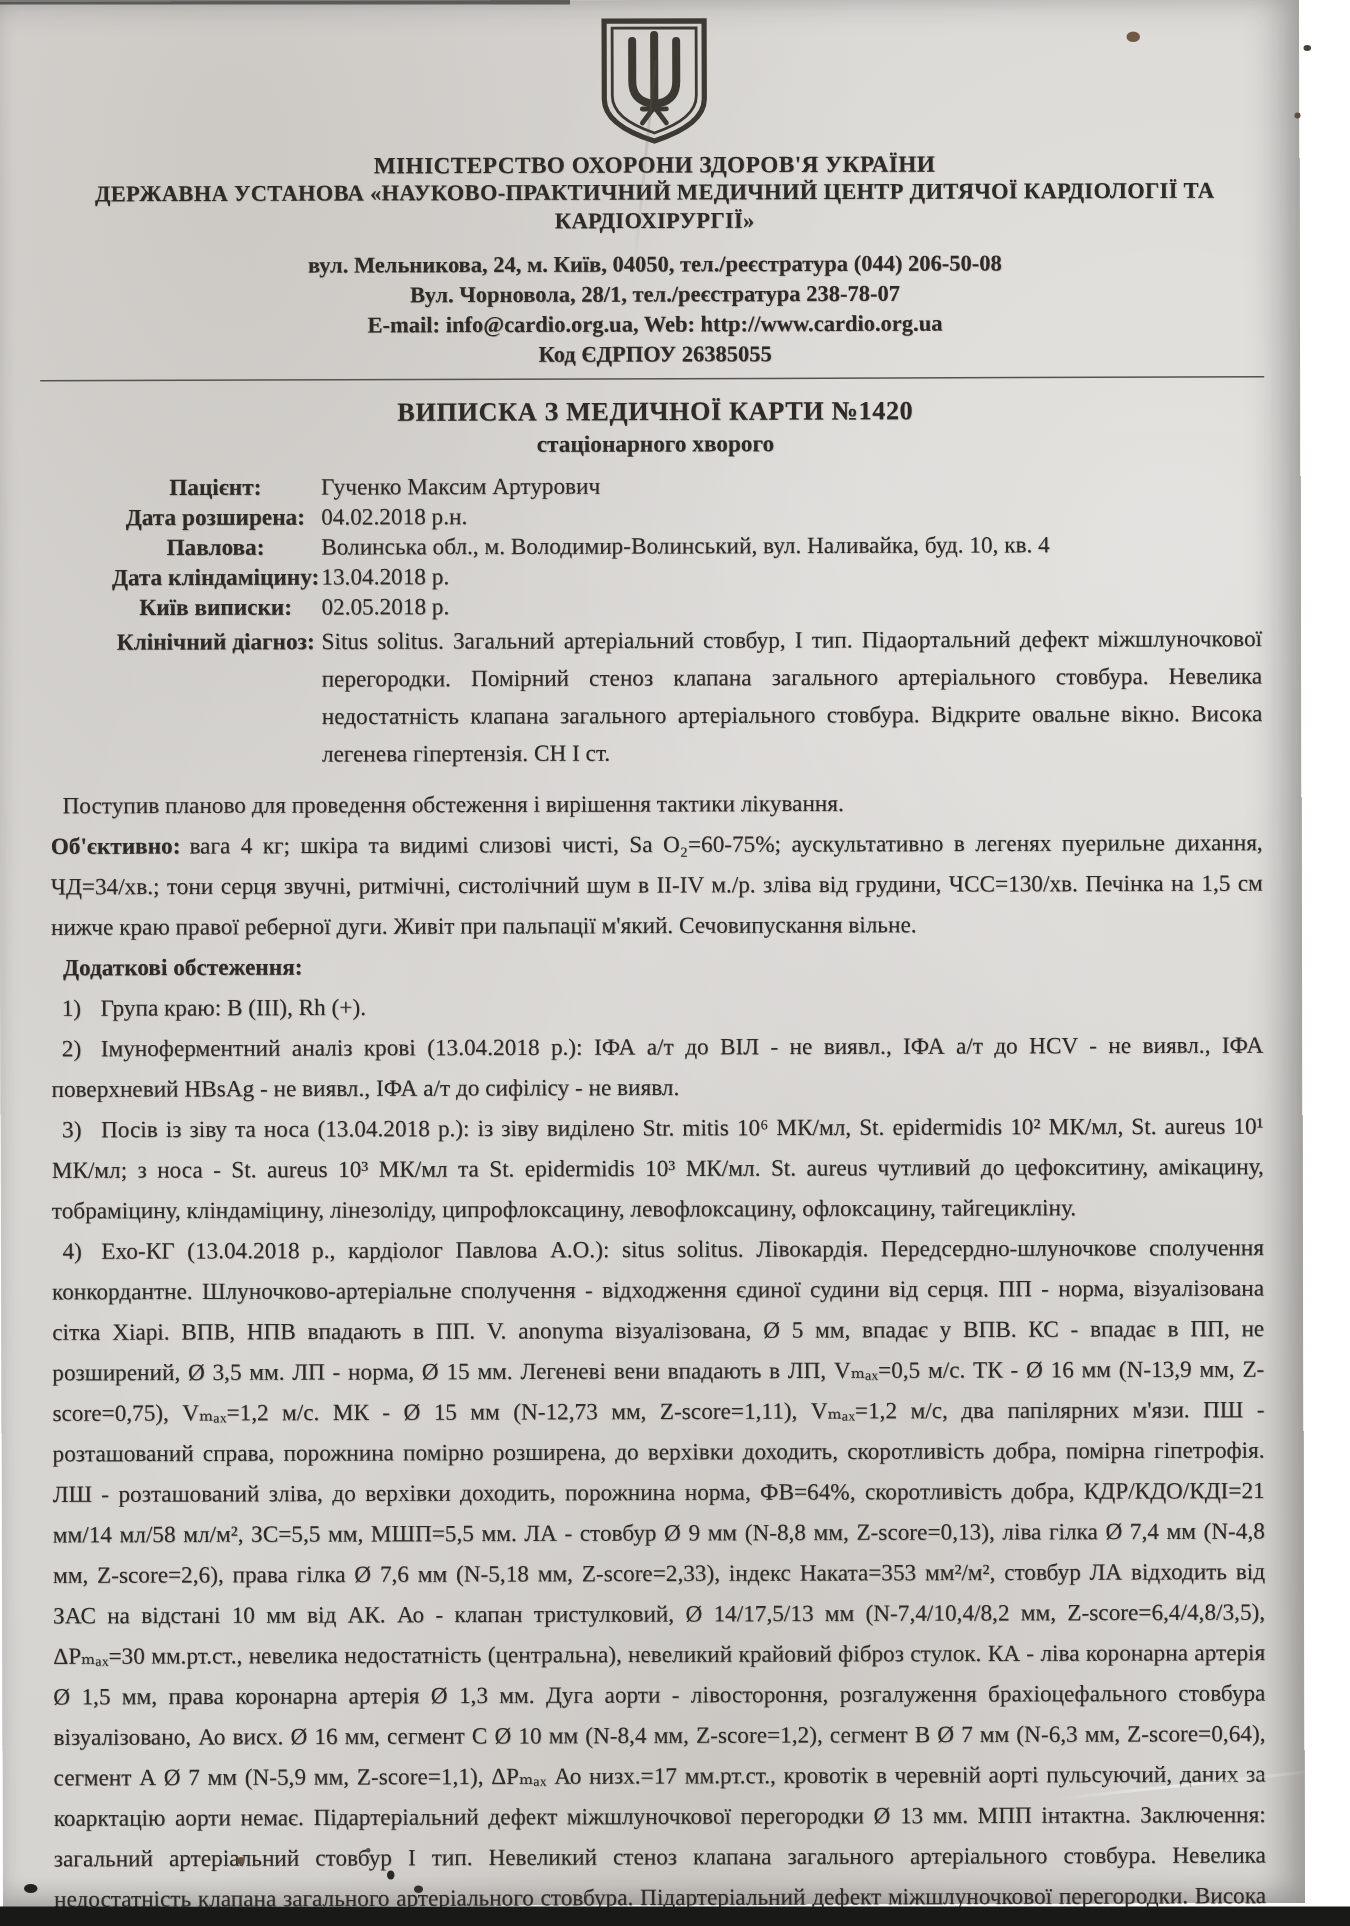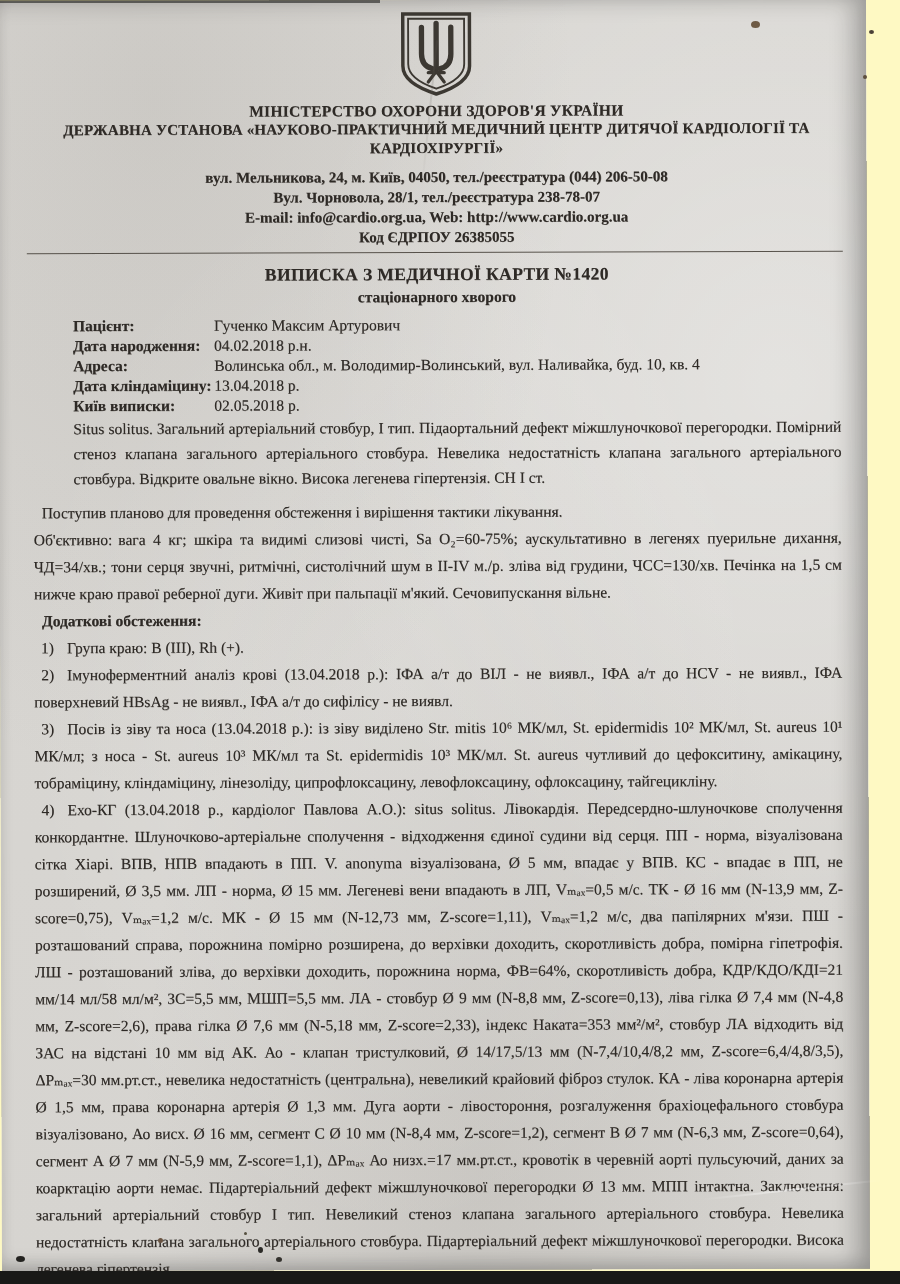--- a/index.html
+++ b/index.html
@@ -1,21 +1,21 @@
 <!DOCTYPE html>
 <html><head>
 <meta charset="utf-8">
 <style>
   html,body{margin:0;padding:0;}
   body{
     width:900px;height:1284px;overflow:hidden;
     background:#161614;
     font-family:"Liberation Serif","DejaVu Serif",serif;
   }
-  .scan-root{position:relative;width:900px;height:1284px;background:#fef9c3;}
+  .scan-root{position:relative;width:900px;height:1284px;background:#ffffff;}
   
   .paper{
     position:absolute;left:0;top:0;width:868px;height:1270px;
     background:
       radial-gradient(ellipse at 18% 8%, rgba(110,104,96,.12), transparent 42%),
       radial-gradient(ellipse at 90% 30%, rgba(255,255,255,.30), transparent 45%),
       radial-gradient(ellipse at 45% 55%, rgba(255,255,255,.18), transparent 55%),
       radial-gradient(ellipse at 55% 92%, rgba(120,114,106,.14), transparent 50%),
       linear-gradient(#d9d7d3,#d6d4d0);
     box-shadow: inset -14px 0 22px rgba(20,20,18,.25), inset 0 -6px 14px rgba(20,20,18,.12);
@@ -33,30 +33,30 @@
   .h-ministry{font-weight:bold;font-size:15.5px;letter-spacing:.3px;margin-top:4px;}
   .h-inst{font-weight:bold;font-size:15px;letter-spacing:.2px;line-height:19px;}
   .h-contact{font-weight:bold;font-size:15px;line-height:20px;}
   .addr-block{margin-top:9px;}
   hr.rule{border:none;border-top:1.6px solid #57524b;margin:5px 0 0 -6px;width:101%;}
   .title{font-weight:bold;font-size:17.5px;letter-spacing:.4px;margin-top:11px;}
   .subtitle{font-weight:bold;font-size:15.5px;line-height:18px;margin-top:3px;}
   
   .fields{margin-top:9px;padding-left:40px;font-size:15.5px;}
   .frow{display:flex;line-height:20px;}
-  .flabel{font-weight:bold;width:141px;flex:0 0 141px;}
+  .flabel{font-weight:bold;width:141px;flex:0 0 141px;text-align:center;}
   .fvalue{flex:1;}
   .frow.diag .fvalue{line-height:25px;text-align:justify;}
   .frow.diag{line-height:25px;}
   
   .body{font-size:15.5px;line-height:27px;margin:0;}
   .indent{text-indent:8px;}
   .justify{text-align:justify;}
   p.mt{margin-top:8px;}
-  .lead{font-weight:normal;margin-right:6px;}
+  .lead{font-weight:bold;margin-right:6px;}
   .num{margin-right:13px;}
   .item{text-indent:7px;}
   
   .strip-bottom{position:absolute;left:0;bottom:0;width:900px;height:13px;background:#191917;}
   .edge-top{position:absolute;left:0;top:0;width:380px;height:3px;background:rgba(15,15,13,.55);}
   .speck{position:absolute;border-radius:50%;}
   .sp1{left:751px;top:21px;width:9px;height:7px;background:#6e5a44;}
   .sp2{left:869px;top:30px;width:5px;height:4px;background:#4a4036;}
   .sp3{left:863px;top:75px;width:4px;height:4px;background:#5d4e3e;}
   .sp4{left:16px;top:1256px;width:9px;height:6px;background:#23221f;}
@@ -108,36 +108,37 @@
 
     <div class="title center">ВИПИСКА З МЕДИЧНОЇ КАРТИ №1420</div>
     <div class="subtitle center">стаціонарного хворого</div>
 
     <div class="fields">
       <div class="frow">
         <div class="flabel">Пацієнт:</div>
         <div class="fvalue">Гученко Максим Артурович</div>
       </div>
       <div class="frow">
-        <div class="flabel">Дата народження:</div>
+        <div class="flabel">Дата розширена:</div>
         <div class="fvalue">04.02.2018 р.н.</div>
       </div>
       <div class="frow">
-        <div class="flabel">Адреса:</div>
+        <div class="flabel">Павлова:</div>
         <div class="fvalue">Волинська обл., м. Володимир-Волинський, вул. Наливайка, буд. 10, кв. 4</div>
       </div>
       <div class="frow">
         <div class="flabel">Дата кліндаміцину:</div>
         <div class="fvalue">13.04.2018 р.</div>
       </div>
       <div class="frow">
         <div class="flabel">Київ виписки:</div>
         <div class="fvalue">02.05.2018 р.</div>
       </div>
       <div class="frow diag">
+        <div class="flabel">Клінічний діагноз:</div>
         <div class="fvalue">Situs solitus. Загальний артеріальний стовбур, I тип. Підаортальний дефект міжшлуночкової перегородки. Помірний стеноз клапана загального артеріального стовбура. Невелика недостатність клапана загального артеріального стовбура. Відкрите овальне вікно. Висока легенева гіпертензія. СН I ст.</div>
       </div>
     </div>
 
     <p class="body indent justify mt">Поступив планово для проведення обстеження і вирішення тактики лікування.</p>
 
     <p class="body justify"><span class="lead">Об'єктивно:</span><span>вага 4 кг; шкіра та видимі слизові чисті, Sa O₂=60-75%; аускультативно в легенях пуерильне дихання, ЧД=34/хв.; тони серця звучні, ритмічні, систолічний шум в II-IV м./р. зліва від грудини, ЧСС=130/хв. Печінка на 1,5 см нижче краю правої реберної дуги. Живіт при пальпації м'який. Сечовипускання вільне.</span></p>
 
     <p class="body b indent">Додаткові обстеження:</p>
 

